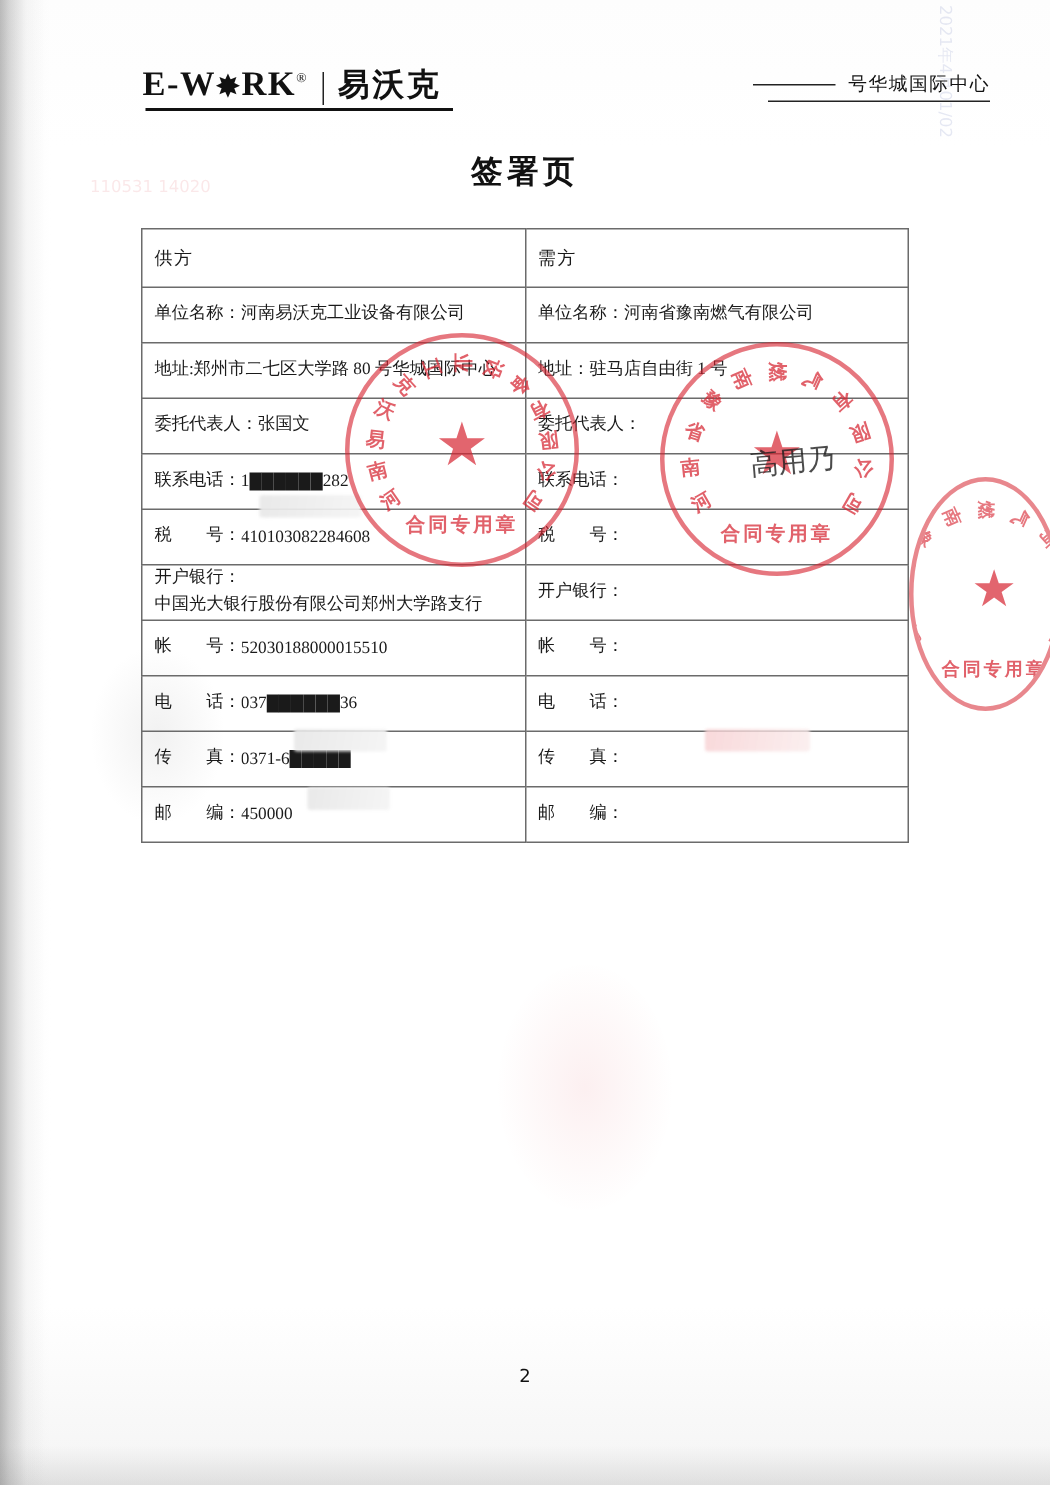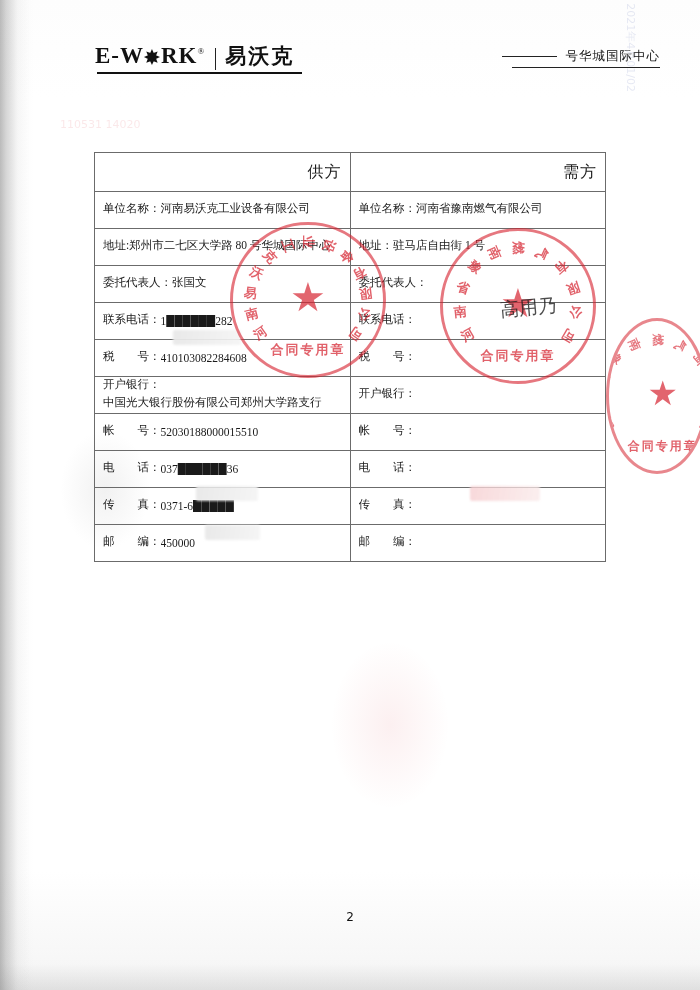--- a/index.html
+++ b/index.html
@@ -164,22 +164,22 @@
   table.sig-table td, table.sig-table th {
     border: 1px solid #6b6b6b;
     padding: 0 8px;
     height: 36px;
     vertical-align: middle;
     font-weight: normal;
     text-align: left;
     background: rgba(255,255,255,0.0);
   }
   table.sig-table th {
-    text-align: right;
-    font-size: 16px;
+    text-align: left;
+    font-size: 12px;
     height: 38px;
     letter-spacing: 1px;
   }
   td.col-a, th.col-a { width: 50%; }
   td.col-b, th.col-b { width: 50%; }
   .cell-line {
     display: inline-block;
     white-space: nowrap;
     overflow: hidden;
     text-overflow: clip;
@@ -311,20 +311,21 @@
       <span class="logo-cn">易沃克</span>
     </div>
     <div class="logo-underline"></div>
     <div class="tagline">
       <span class="tagline-rule"></span>
       <span class="tagline-text">号华城国际中心</span>
     </div>
     <div class="tagline-underline"></div>
   </div>
 
+  <div class="doc-title">签署页</div>
 
   <table class="sig-table">
     <thead>
       <tr>
         <th class="col-a">供方</th>
         <th class="col-b">需方</th>
       </tr>
     </thead>
     <tbody>
       <tr>

